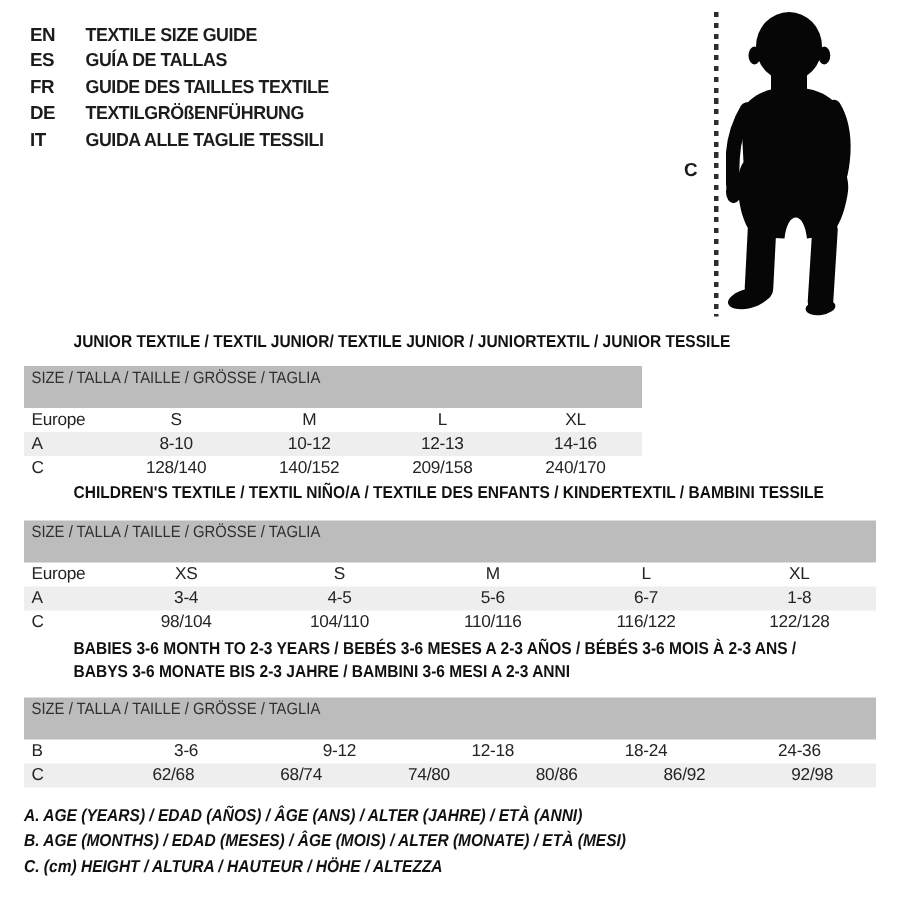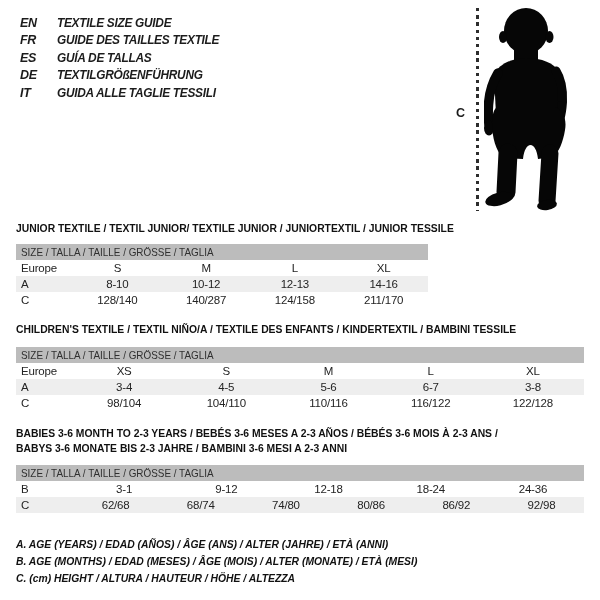--- a/index.html
+++ b/index.html
@@ -6,46 +6,46 @@
   body{
     width:600px;height:600px;background:#ffffff;
     font-family:"Liberation Sans","DejaVu Sans",sans-serif;
     color:#1c1c1c;-webkit-font-smoothing:antialiased;
   }
   .page{position:relative;width:600px;height:600px;overflow:hidden;background:#fff;}
 
   
   .languages{position:absolute;top:14px;left:20px;}
   .lang-row{display:flex;height:17.5px;align-items:center;
-    font-weight:bold;font-size:12.5px;letter-spacing:-0.3px;font-style:italic;}
+    font-weight:bold;font-size:12.5px;letter-spacing:-0.3px;}
   .lang-code{width:37px;flex:0 0 37px;}
   .lang-label{white-space:nowrap;display:inline-block;transform:scaleX(0.95);transform-origin:0 50%;}
 
   
   .figure-area{position:absolute;left:450px;top:5px;width:148px;height:212px;}
   .height-line{position:absolute;left:26px;top:3px;width:2.5px;height:203px;
     background:repeating-linear-gradient(to bottom,#2d2d2d 0 3.5px,transparent 3.5px 7.2px);}
   .measure-label{position:absolute;left:6px;top:101px;font-size:12.5px;font-weight:bold;}
   svg.silhouette{position:absolute;left:34px;top:2px;width:100px;height:205px;}
   svg.silhouette .fill{fill:#060606;}
   svg.silhouette .stroke{fill:none;stroke:#060606;stroke-linecap:round;}
 
   
   :root{--bar-bg:#bcbcbc;--stripe-bg:#eeeeee;--bar-text:#2f2f2f;}
   .table-section{position:absolute;left:16px;}
   .table-section:nth-child(1){top:221px;}
   .table-section:nth-child(2){top:322px;}
   .table-section:nth-child(3){top:426px;}
-  .section-title{font-size:11.5px;font-weight:bold;line-height:15px;white-space:nowrap;color:#111;}
+  .section-title{font-size:11.5px;font-weight:bold;line-height:15px;white-space:nowrap;color:#111;margin-left:33px;}
   .condensed{display:inline-block;transform:scaleX(0.9);transform-origin:0 50%;white-space:nowrap;}
   .tbl{margin-top:8px;}
   .table-section:nth-child(1) .tbl{width:412px;margin-top:8px;}
   .table-section:nth-child(2) .tbl{width:568px;margin-top:10px;}
   .table-section:nth-child(3) .tbl{width:568px;margin-top:9px;}
-  .size-bar{height:16px;line-height:16px;background:var(--bar-bg);
+  .size-bar{height:28px;line-height:16px;background:var(--bar-bg);
     font-size:11px;color:var(--bar-text);padding-left:5px;}
   .trow{display:flex;height:16px;line-height:17px;font-size:11.5px;color:#242424;}
   .trow.striped{background:var(--stripe-bg);}
   .rlabel{width:52px;flex:0 0 52px;padding-left:5px;letter-spacing:-0.2px;}
   .cell{flex:1;text-align:center;letter-spacing:-0.2px;}
 
   
   .footnotes{position:absolute;left:16px;top:536px;font-style:italic;}
   .footnote{height:17px;line-height:17px;font-size:11.5px;font-weight:bold;color:#111;}
 </style>
@@ -53,26 +53,26 @@
 <body>
 
 <div class="page">
 
   <div class="languages">
       <div class="lang-row">
         <div class="lang-code">EN</div>
         <div class="lang-label">TEXTILE SIZE GUIDE</div>
       </div>
       <div class="lang-row">
+        <div class="lang-code">ES</div>
+        <div class="lang-label">GUÍA DE TALLAS</div>
+      </div>
+      <div class="lang-row">
         <div class="lang-code">FR</div>
         <div class="lang-label">GUIDE DES TAILLES TEXTILE</div>
-      </div>
-      <div class="lang-row">
-        <div class="lang-code">ES</div>
-        <div class="lang-label">GUÍA DE TALLAS</div>
       </div>
       <div class="lang-row">
         <div class="lang-code">DE</div>
         <div class="lang-label">TEXTILGRÖßENFÜHRUNG</div>
       </div>
       <div class="lang-row">
         <div class="lang-code">IT</div>
         <div class="lang-label">GUIDA ALLE TAGLIE TESSILI</div>
       </div>
     </div>
@@ -122,23 +122,23 @@
           <div class="trow striped">
             <div class="rlabel">A</div>
             <div class="cell">8-10</div>
             <div class="cell">10-12</div>
             <div class="cell">12-13</div>
             <div class="cell">14-16</div>
           </div>
           <div class="trow">
             <div class="rlabel">C</div>
             <div class="cell">128/140</div>
-            <div class="cell">140/287</div>
-            <div class="cell">124/158</div>
-            <div class="cell">211/170</div>
+            <div class="cell">140/152</div>
+            <div class="cell">209/158</div>
+            <div class="cell">240/170</div>
           </div>
         </div>
       </div>
       <div class="table-section">
         <div class="section-title"><div class="condensed" style="display: inline-block;">CHILDREN'S TEXTILE / TEXTIL NIÑO/A / TEXTILE DES ENFANTS / KINDERTEXTIL / BAMBINI TESSILE</div></div>
         <div class="tbl">
           <div class="size-bar"><div class="condensed">SIZE / TALLA / TAILLE / GRÖSSE / TAGLIA</div></div>
           <div class="trow">
             <div class="rlabel">Europe</div>
             <div class="cell">XS</div>
@@ -146,40 +146,40 @@
             <div class="cell">M</div>
             <div class="cell">L</div>
             <div class="cell">XL</div>
           </div>
           <div class="trow striped">
             <div class="rlabel">A</div>
             <div class="cell">3-4</div>
             <div class="cell">4-5</div>
             <div class="cell">5-6</div>
             <div class="cell">6-7</div>
-            <div class="cell">3-8</div>
+            <div class="cell">1-8</div>
           </div>
           <div class="trow">
             <div class="rlabel">C</div>
             <div class="cell">98/104</div>
             <div class="cell">104/110</div>
             <div class="cell">110/116</div>
             <div class="cell">116/122</div>
             <div class="cell">122/128</div>
           </div>
         </div>
       </div>
       <div class="table-section">
         <div class="section-title"><div class="condensed" style="display: inline-block;">BABIES 3-6 MONTH TO 2-3 YEARS / BEBÉS 3-6 MESES A 2-3 AÑOS / BÉBÉS 3-6 MOIS À 2-3 ANS /</div></div>
         <div class="section-title"><div class="condensed" style="display: inline-block;">BABYS 3-6 MONATE BIS 2-3 JAHRE / BAMBINI 3-6 MESI A 2-3 ANNI</div></div>
         <div class="tbl">
           <div class="size-bar"><div class="condensed">SIZE / TALLA / TAILLE / GRÖSSE / TAGLIA</div></div>
           <div class="trow">
             <div class="rlabel">B</div>
-            <div class="cell">3-1</div>
+            <div class="cell">3-6</div>
             <div class="cell">9-12</div>
             <div class="cell">12-18</div>
             <div class="cell">18-24</div>
             <div class="cell">24-36</div>
           </div>
           <div class="trow striped">
             <div class="rlabel">C</div>
             <div class="cell">62/68</div>
             <div class="cell">68/74</div>
             <div class="cell">74/80</div>

